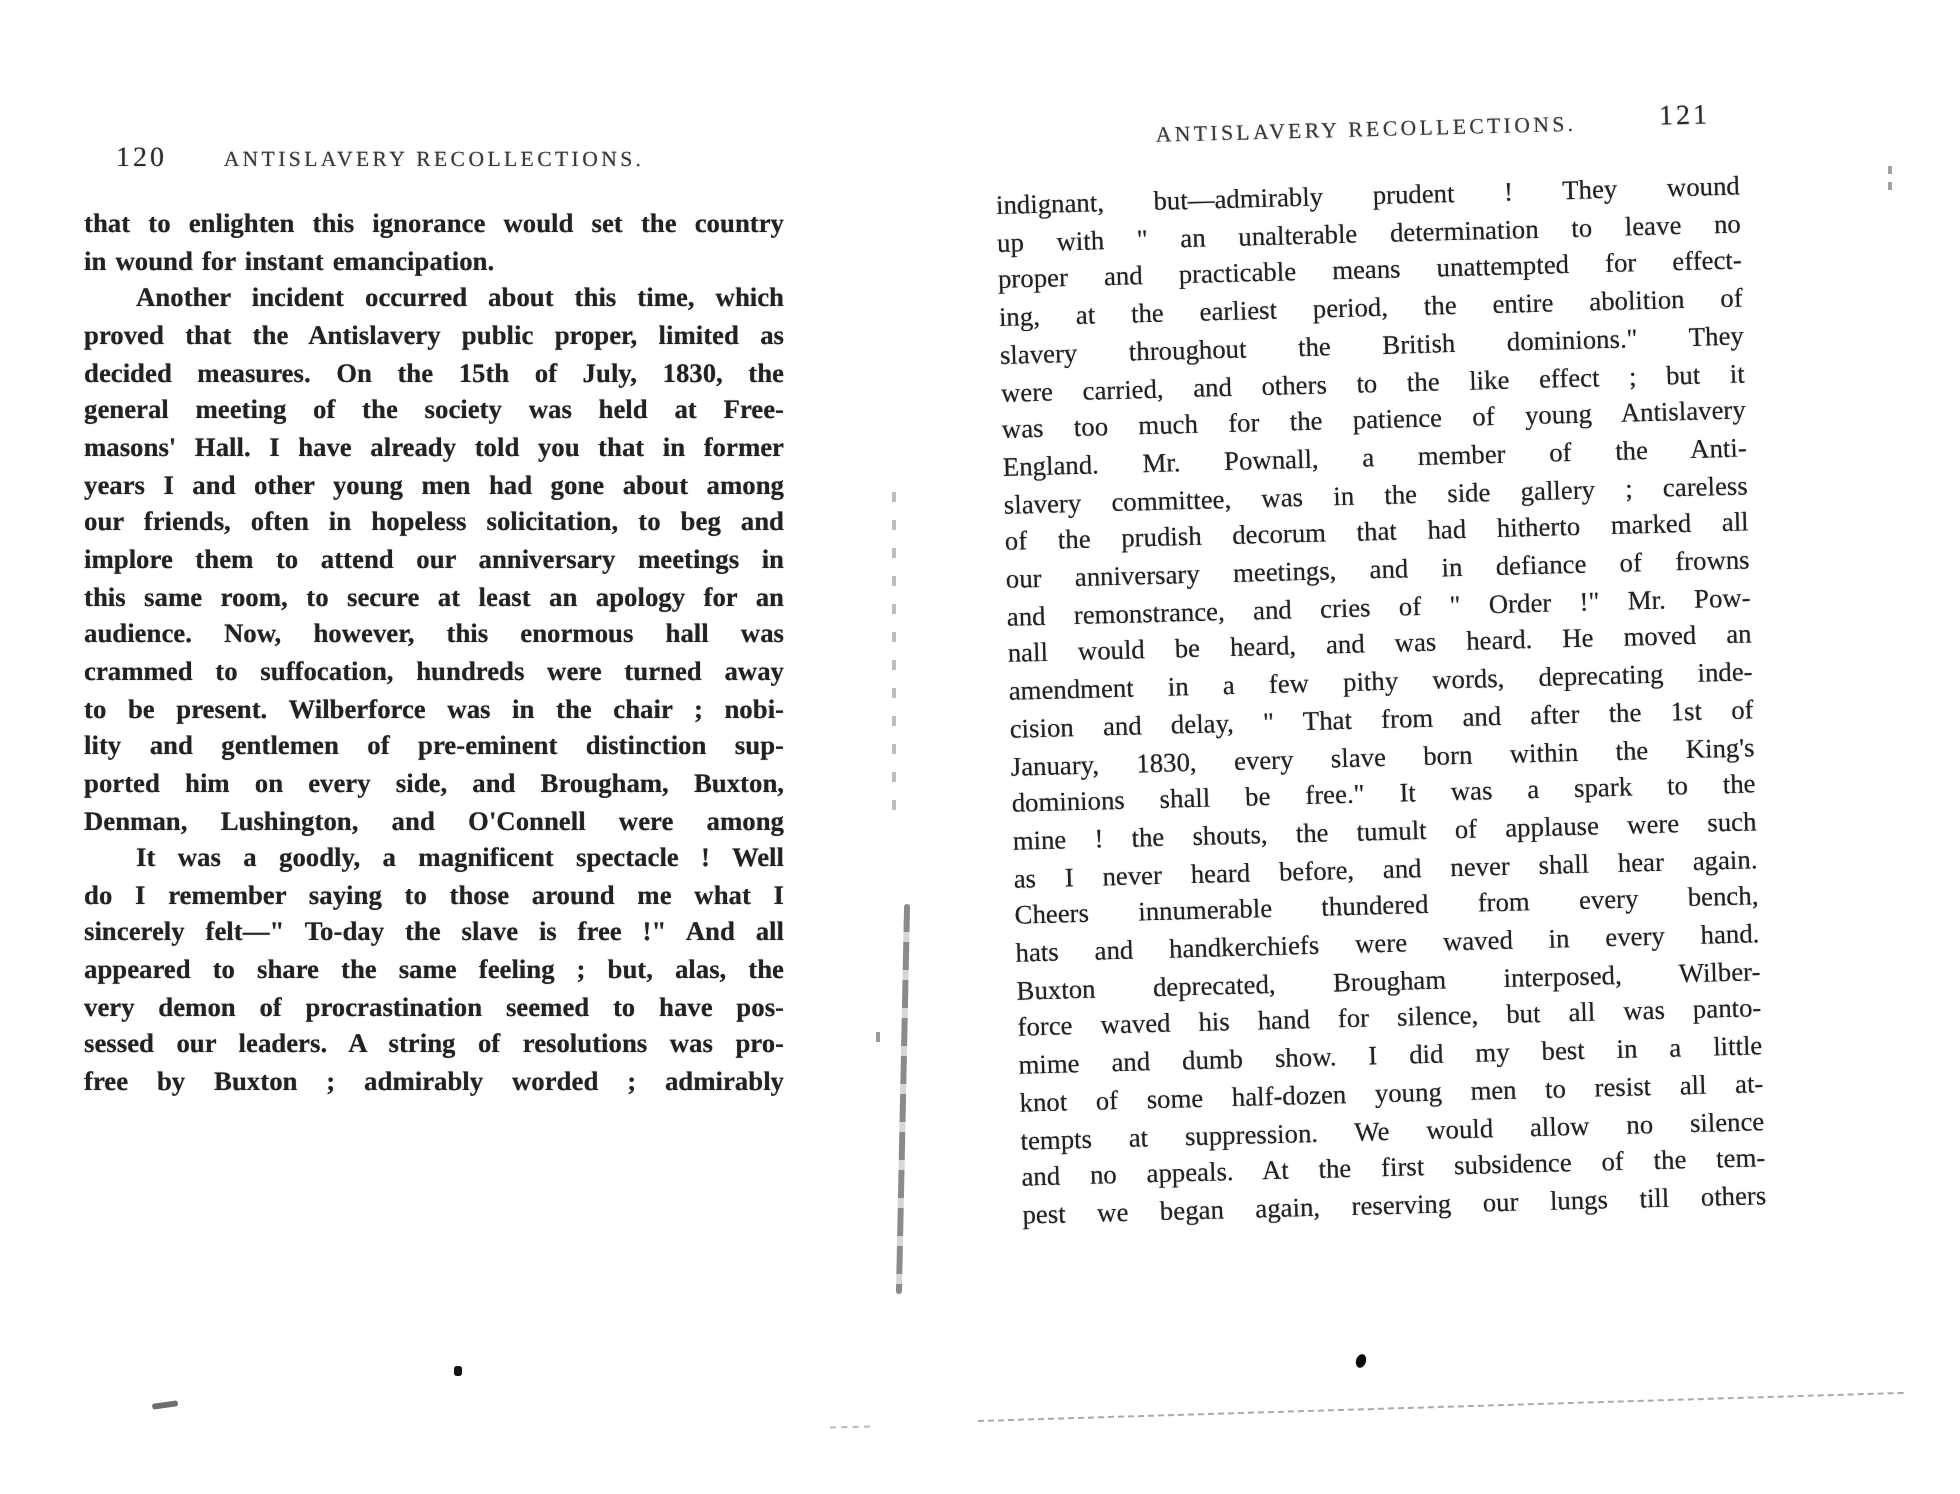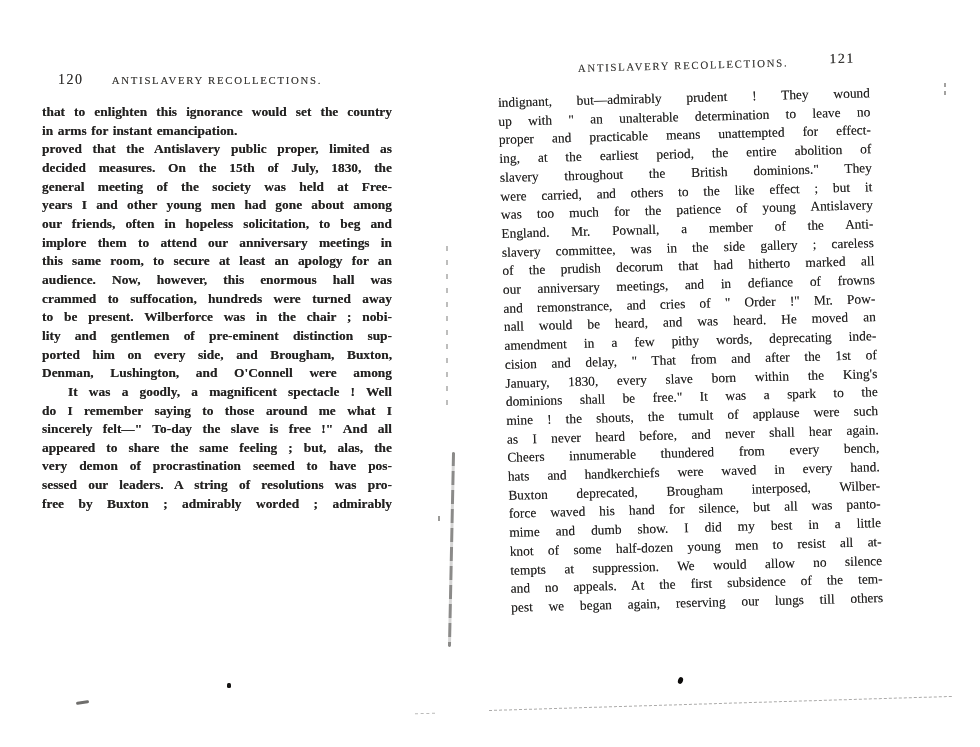--- a/index.html
+++ b/index.html
@@ -91,24 +91,26 @@
 
 <div class="spread">
 
   <section class="page page-left">
     <header class="running-head">
       <span class="page-num">120</span>
       <span class="running-title">ANTISLAVERY RECOLLECTIONS.</span>
     </header>
     <div class="page-body" id="left-body">
         <div class="line">that to enlighten this ignorance would set the country</div>
-        <div class="line last">in arms for instant emancipation.</div>
+        <div class="line last">in wound for instant emancipation.</div>
+        <div class="line indent">Another incident occurred about this time, which</div>
         <div class="line">proved that the Antislavery public proper, limited as</div>
         <div class="line">decided measures.  On the 15th of July, 1830, the</div>
         <div class="line">general meeting of the society was held at Free-</div>
+        <div class="line">masons' Hall.  I have already told you that in former</div>
         <div class="line">years I and other young men had gone about among</div>
         <div class="line">our friends, often in hopeless solicitation, to beg and</div>
         <div class="line">implore them to attend our anniversary meetings in</div>
         <div class="line">this same room, to secure at least an apology for an</div>
         <div class="line">audience.  Now, however, this enormous hall was</div>
         <div class="line">crammed to suffocation, hundreds were turned away</div>
         <div class="line">to be present.  Wilberforce was in the chair ; nobi-</div>
         <div class="line">lity and gentlemen of pre-eminent distinction sup-</div>
         <div class="line">ported him on every side, and Brougham, Buxton,</div>
         <div class="line">Denman, Lushington, and O'Connell were among</div>

